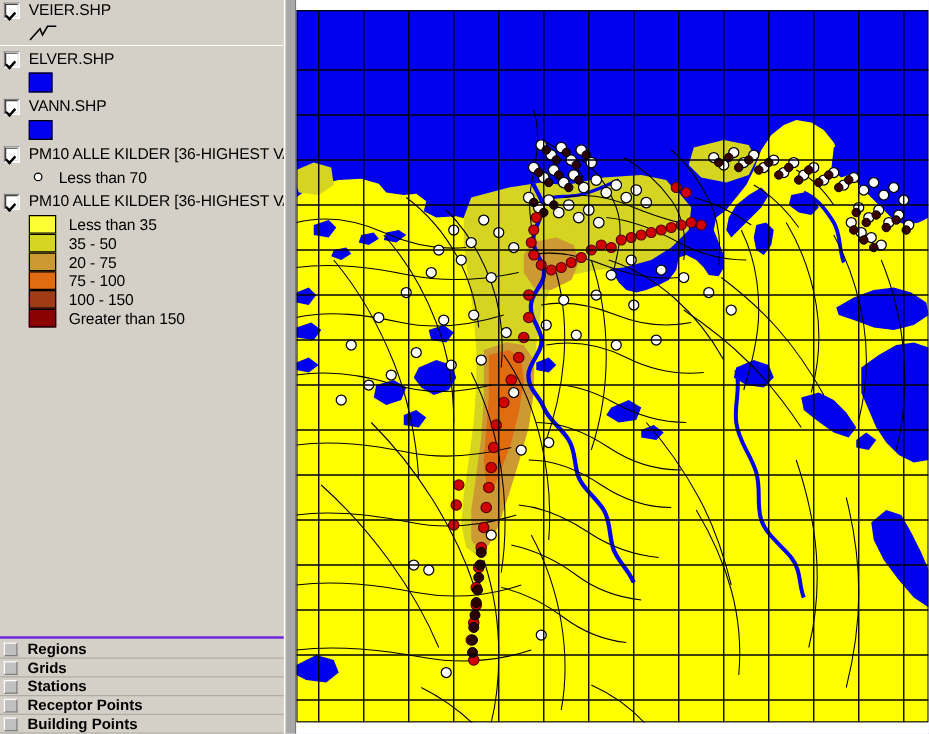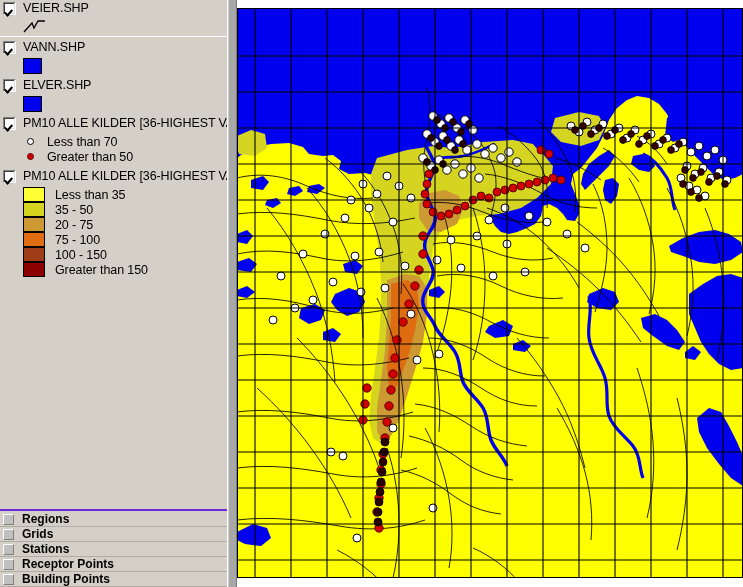--- a/index.html
+++ b/index.html
@@ -194,55 +194,49 @@
               <path d="M1 13 L9 4 L11 9 L15 2 L22 2" stroke="#000" stroke-width="1.3" fill="none"></path>
             </svg>
           </span>
         </div>
         <div class="sep"></div>
       </div>
 
       <div class="layer-block">
         <div class="layer-head">
           <span class="chk"></span>
-          <span class="layer-name">VANN.SHP</span>
+          <span class="layer-name">ELVER.SHP</span>
         </div>
         <div class="legend-row">
           <span class="sym-box" style="background:#0000ee;width:19px;height:16px;"></span>
         </div>
         <div class="gap"></div>
       </div>
 
       <div class="layer-block">
         <div class="layer-head">
           <span class="chk"></span>
-          <span class="layer-name">ELVER.SHP</span>
+          <span class="layer-name">VANN.SHP</span>
         </div>
         <div class="legend-row">
           <span class="sym-box" style="background:#0000ee;width:19px;height:16px;"></span>
         </div>
         <div class="gap"></div>
       </div>
 
       <div class="layer-block">
         <div class="layer-head">
           <span class="chk"></span>
           <span class="layer-name">PM10 ALLE KILDER  [36-HIGHEST VALUE</span>
         </div>
         <div class="legend-row">
           <span class="sym-circle-wrap">
               <span class="sym-circle"></span>
             </span>
           <span class="legend-row-label">Less than 70</span>
-        </div>
-        <div class="legend-row">
-          <span class="sym-circle-wrap">
-              <span class="sym-circle filled"></span>
-            </span>
-          <span class="legend-row-label">Greater than 50</span>
         </div>
         <div class="gap"></div>
       </div>
 
       <div class="layer-block">
         <div class="layer-head">
           <span class="chk"></span>
           <span class="layer-name">PM10 ALLE KILDER  [36-HIGHEST VALUE</span>
         </div>
         <div class="legend-row">

